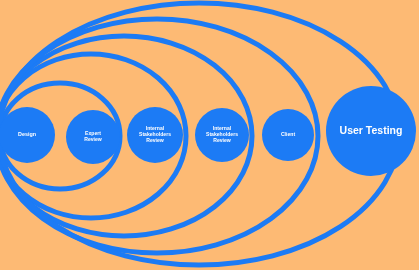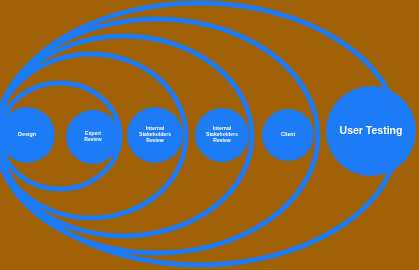--- a/index.html
+++ b/index.html
@@ -5,21 +5,21 @@
 <style>
   html, body {
     margin: 0;
     padding: 0;
     background: #000000;
   }
   #canvas-wrap {
     position: relative;
     width: 419px;
     height: 270px;
-    background: #a16207;
+    background: #fdba74;
     overflow: hidden;
   }
   svg#diagram {
     display: block;
     width: 419px;
     height: 270px;
   }
   .node-label {
     font-family: "Liberation Sans", sans-serif;
     fill: #ffffff;

